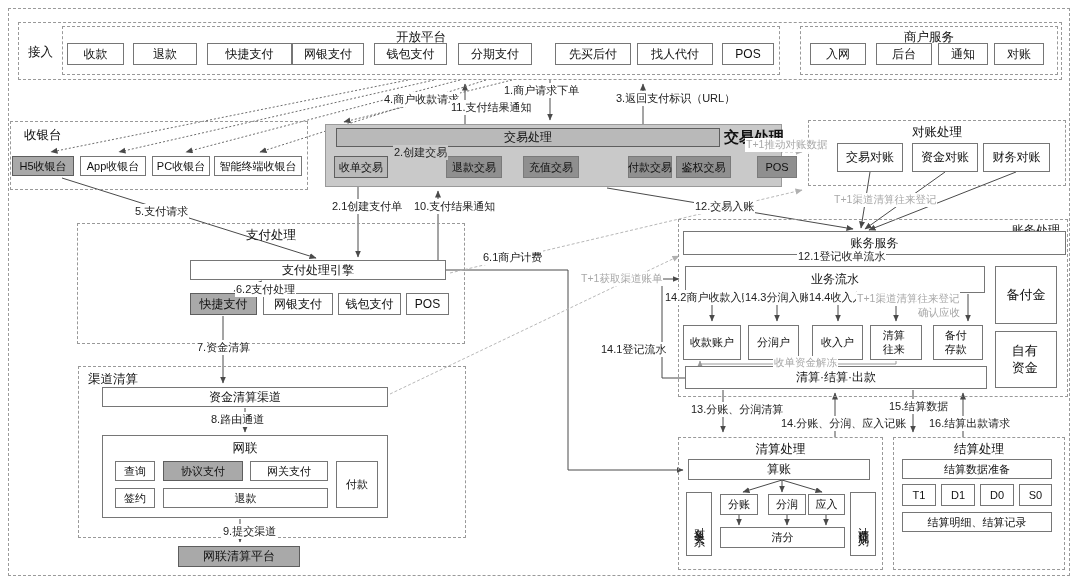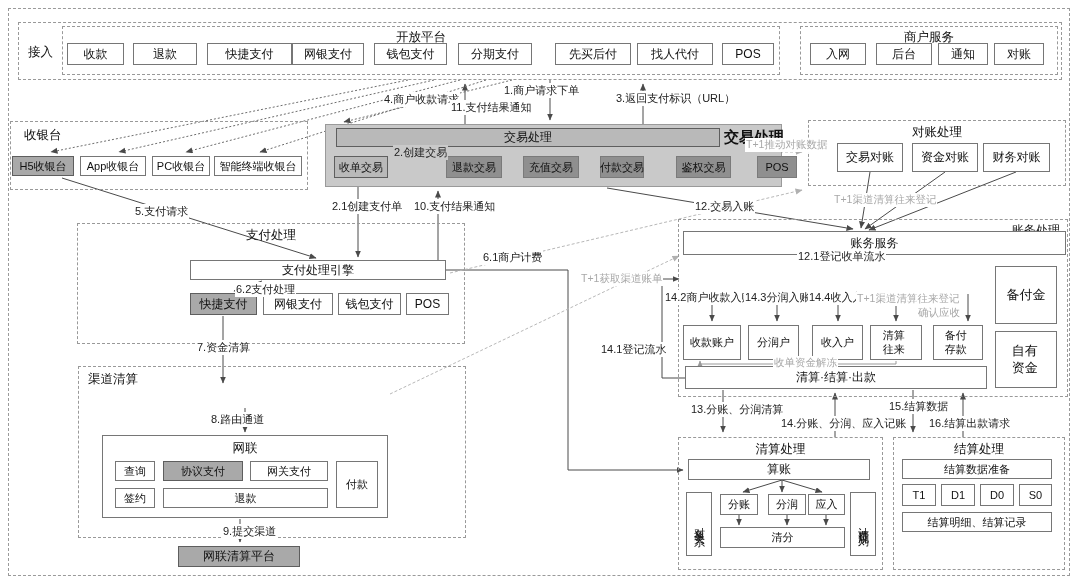--- a/index.html
+++ b/index.html
@@ -120,53 +120,55 @@
   <div class="box sm" style="left:80px;top:156px;width:66px;height:20px">App收银台</div>
   <div class="box sm" style="left:152px;top:156px;width:58px;height:20px">PC收银台</div>
   <div class="box sm" style="left:214px;top:156px;width:88px;height:20px">智能终端收银台</div>
 
   <div class="panel" style="left:325px;top:124px;width:457px;height:63px"></div>
   <div class="box mid" style="left:336px;top:128px;width:384px;height:19px">交易处理</div>
   <div class="ttl big" style="left:724px;top:128px">交易处理</div>
   <div class="box mid sm" style="left:334px;top:156px;width:54px;height:22px">收单交易</div>
   <div class="box dark sm" style="left:410px;top:156px;width:56px;height:22px">退款交易</div>
   <div class="box dark sm" style="left:487px;top:156px;width:56px;height:22px">充值交易</div>
-  <div class="box dark sm" style="left:564px;top:156px;width:44px;height:22px">付款交易</div>
+  <div class="box dark sm" style="left:592px;top:156px;width:44px;height:22px">付款交易</div>
   <div class="box dark sm" style="left:640px;top:156px;width:55px;height:22px">鉴权交易</div>
   <div class="box dark sm" style="left:721px;top:156px;width:40px;height:22px">POS</div>
 
   <div class="dashedbox" style="left:808px;top:120px;width:258px;height:66px"></div>
   <div class="ttl ctr" style="left:808px;top:124px;width:258px">对账处理</div>
   <div class="box" style="left:837px;top:143px;width:66px;height:29px">交易对账</div>
   <div class="box" style="left:912px;top:143px;width:66px;height:29px">资金对账</div>
   <div class="box" style="left:983px;top:143px;width:67px;height:29px">财务对账</div>
 
   <div class="dashedbox" style="left:77px;top:223px;width:388px;height:121px"></div>
   <div class="ttl ctr" style="left:77px;top:227px;width:388px">支付处理</div>
   <div class="box" style="left:190px;top:260px;width:256px;height:20px">支付处理引擎</div>
   <div class="box hl" style="left:190px;top:293px;width:67px;height:22px">快捷支付</div>
   <div class="box" style="left:263px;top:293px;width:70px;height:22px">网银支付</div>
   <div class="box" style="left:338px;top:293px;width:63px;height:22px">钱包支付</div>
   <div class="box" style="left:406px;top:293px;width:43px;height:22px">POS</div>
 
   <div class="dashedbox" style="left:78px;top:366px;width:388px;height:172px"></div>
   <div class="ttl" style="left:88px;top:371px">渠道清算</div>
+  <div class="box" style="left:102px;top:387px;width:286px;height:20px">资金清算渠道</div>
   <div class="box" style="left:102px;top:435px;width:286px;height:83px;align-items:flex-start"></div>
   <div class="ttl ctr" style="left:102px;top:440px;width:286px">网联</div>
   <div class="box sm" style="left:115px;top:461px;width:40px;height:20px">查询</div>
   <div class="box hl sm" style="left:163px;top:461px;width:80px;height:20px">协议支付</div>
   <div class="box sm" style="left:250px;top:461px;width:78px;height:20px">网关支付</div>
   <div class="box sm" style="left:336px;top:461px;width:42px;height:47px">付款</div>
   <div class="box sm" style="left:115px;top:488px;width:40px;height:20px">签约</div>
   <div class="box sm" style="left:163px;top:488px;width:165px;height:20px">退款</div>
   <div class="box hl" style="left:178px;top:546px;width:122px;height:21px">网联清算平台</div>
 
   <div class="dashedbox" style="left:678px;top:219px;width:390px;height:178px"></div>
   <div class="ttl" style="left:980px;top:222px;width:80px;text-align:right;font-size:12px">账务处理</div>
   <div class="box" style="left:683px;top:231px;width:383px;height:24px">账务服务</div>
+  <div class="box" style="left:685px;top:266px;width:300px;height:27px">业务流水</div>
   <div class="box" style="left:995px;top:266px;width:62px;height:58px;font-size:13px">备付金</div>
   <div class="box two" style="left:995px;top:331px;width:62px;height:57px;font-size:13px">
       <span style="font-size:13px;width:2.2em">自有资金</span>
     </div>
   <div class="box sm" style="left:683px;top:325px;width:58px;height:35px">收款账户</div>
   <div class="box sm" style="left:748px;top:325px;width:51px;height:35px">分润户</div>
   <div class="box sm" style="left:812px;top:325px;width:51px;height:35px">收入户</div>
   <div class="box two" style="left:870px;top:325px;width:52px;height:35px">
       <span>清算往来</span>
     </div>

